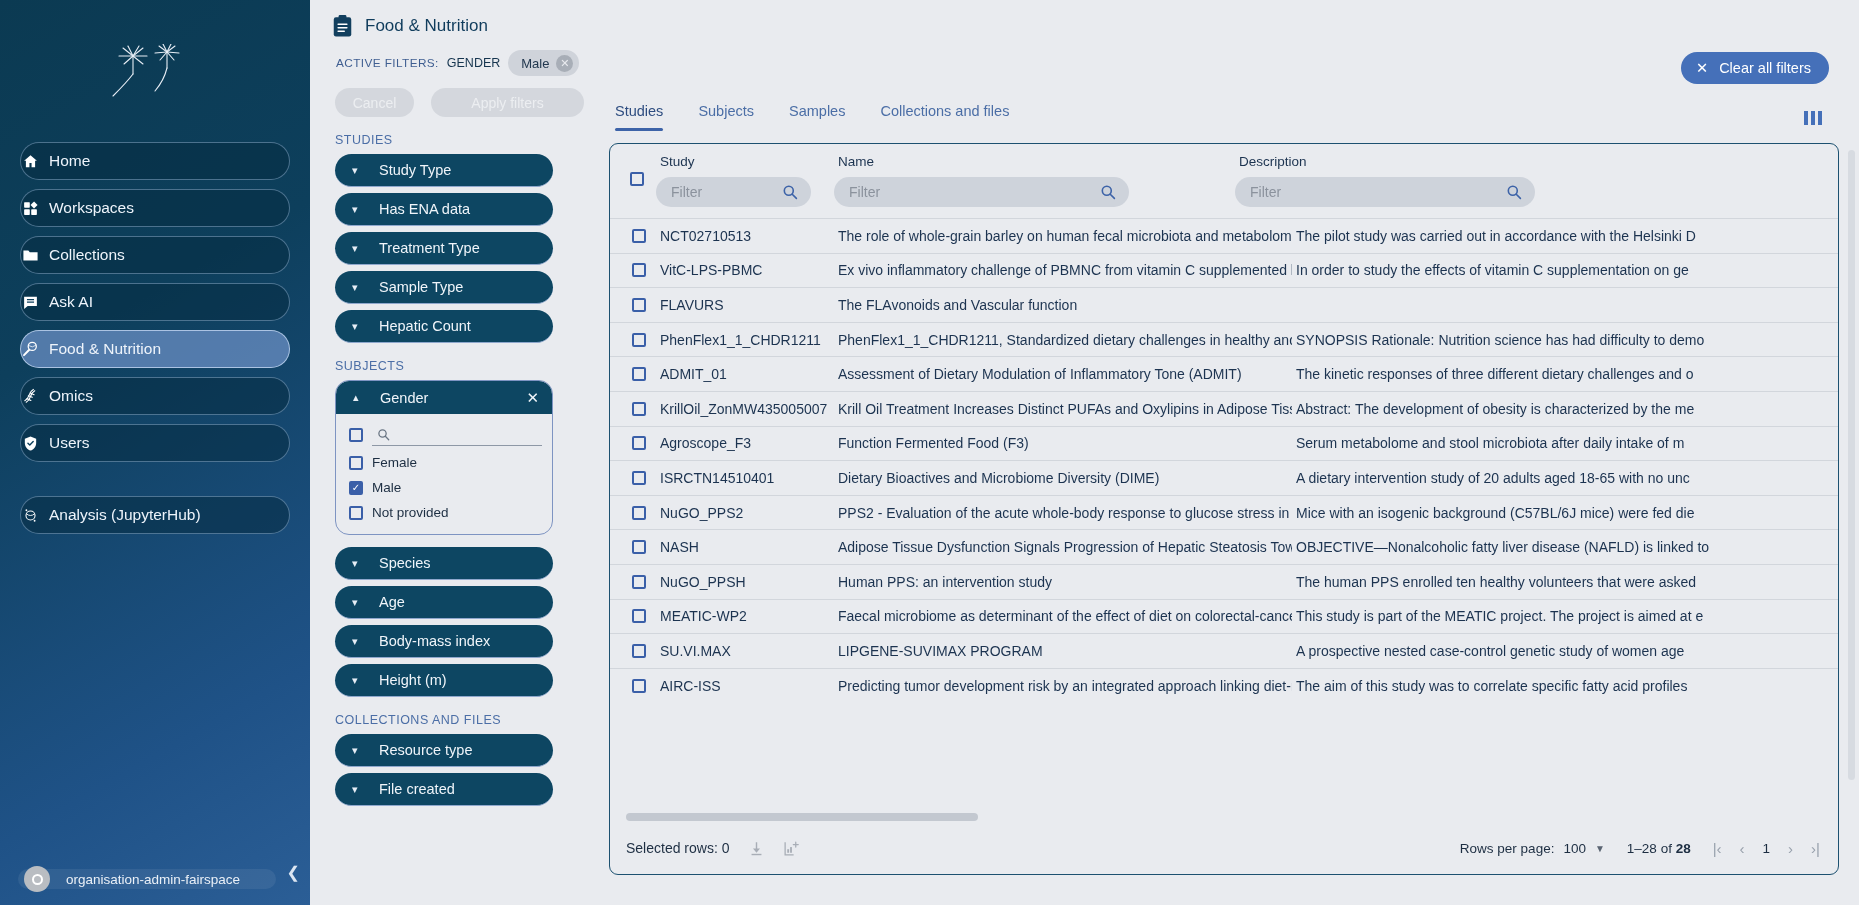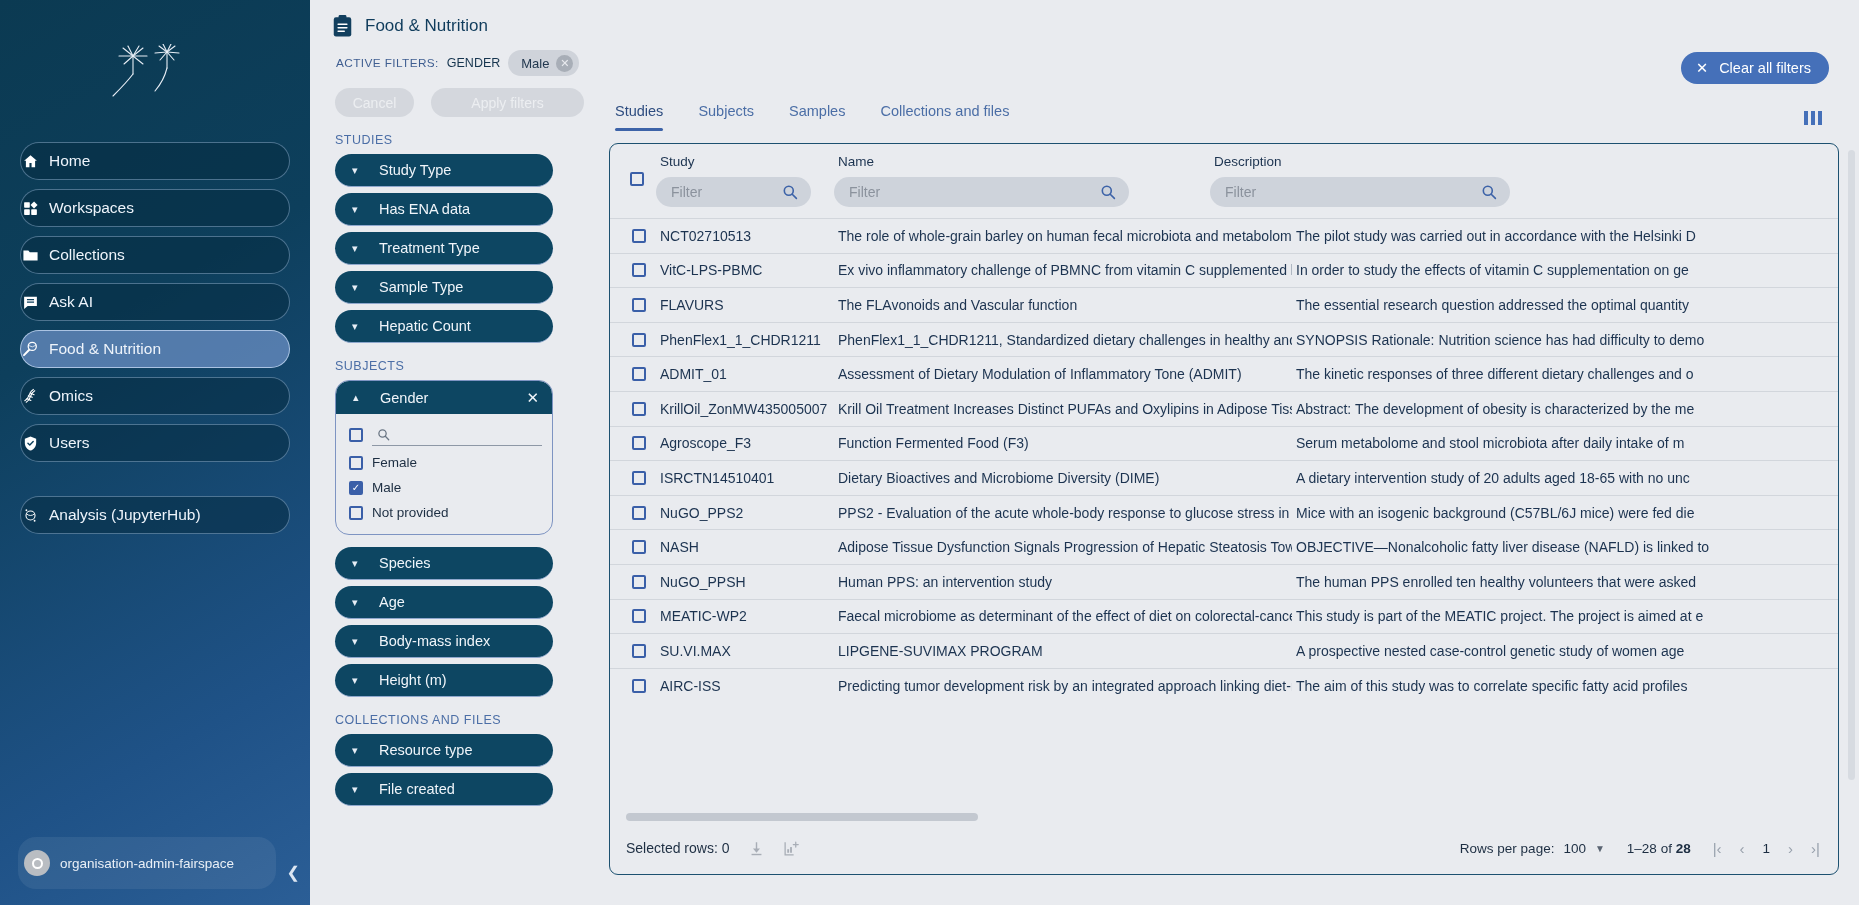--- a/index.html
+++ b/index.html
@@ -35,23 +35,23 @@
     gap: 10px; font-size: 15.5px; color: #eef4fb; cursor: pointer;
   }
   .nav-item.active {
     background: rgba(110,145,200,.72);
     border-color: rgba(200,220,245,.75);
   }
   .nav-item .ic { width: 18px; height: 18px; display: inline-flex; align-items: center; justify-content: center; }
   .nav-spacer { height: 16px; }
   .user-bar {
     position: absolute; left: 18px; bottom: 16px;
-    width: 258px; height: 52px; border-radius: 18px;
+    width: 258px; height: 20px; border-radius: 18px;
     background: rgba(255,255,255,.07);
-    display: flex; align-items: center; gap: 10px; padding-left: 6px;
+    display: flex; align-items: center; gap: 16px; padding-left: 6px;
   }
   .avatar {
     width: 26px; height: 26px; border-radius: 50%;
     background: #b9bdc2; color: #f2f4f6;
     display: flex; align-items: center; justify-content: center;
     font-size: 13px;
   }
   .avatar-inner { width: 11px; height: 11px; border-radius: 50%; border: 2px solid #ffffff; }
   .user-name { font-size: 13.5px; color: #eaf0f7; }
   .collapse-btn {
@@ -489,21 +489,21 @@
         <div class="th-col c-name">
           <div class="th-label">Name</div>
           <div class="filter-input fi-name">
             <span class="txt">Filter</span>
             <svg width="16" height="16" viewBox="0 0 20 20" fill="none" stroke="#3d63a8" stroke-width="2">
               <circle cx="8.5" cy="8.5" r="5.6"></circle>
                 <path d="M12.8 12.8 L18 18" stroke-linecap="round"></path>
             </svg>
           </div>
         </div>
-        <div class="th-col c-desc" style="margin-left:79px">
+        <div class="th-col c-desc" style="margin-left:104px">
           <div class="th-label">Description</div>
           <div class="filter-input fi-desc">
             <span class="txt">Filter</span>
             <svg width="16" height="16" viewBox="0 0 20 20" fill="none" stroke="#3d63a8" stroke-width="2">
               <circle cx="8.5" cy="8.5" r="5.6"></circle>
                 <path d="M12.8 12.8 L18 18" stroke-linecap="round"></path>
             </svg>
           </div>
         </div>
       </div>
@@ -524,21 +524,20 @@
             <div class="cell cell-study">VitC-LPS-PBMC</div>
             <div class="cell cell-name">Ex vivo inflammatory challenge of PBMNC from vitamin C supplemented health…</div>
             <div class="cell cell-desc">In order to study the effects of vitamin C supplementation on ge</div>
           </div>
           <div class="trow">
             <div class="cell cell-check">
               <span class="cbx"></span>
             </div>
             <div class="cell cell-study">FLAVURS</div>
             <div class="cell cell-name">The FLAvonoids and Vascular function</div>
-            <div class="cell cell-desc">The essential research question addressed the optimal quantity</div>
           </div>
           <div class="trow">
             <div class="cell cell-check">
               <span class="cbx"></span>
             </div>
             <div class="cell cell-study">PhenFlex1_1_CHDR1211</div>
             <div class="cell cell-name">PhenFlex1_1_CHDR1211, Standardized dietary challenges in healthy and diabetic…</div>
             <div class="cell cell-desc">SYNOPSIS Rationale: Nutrition science has had difficulty to demo</div>
           </div>
           <div class="trow">

